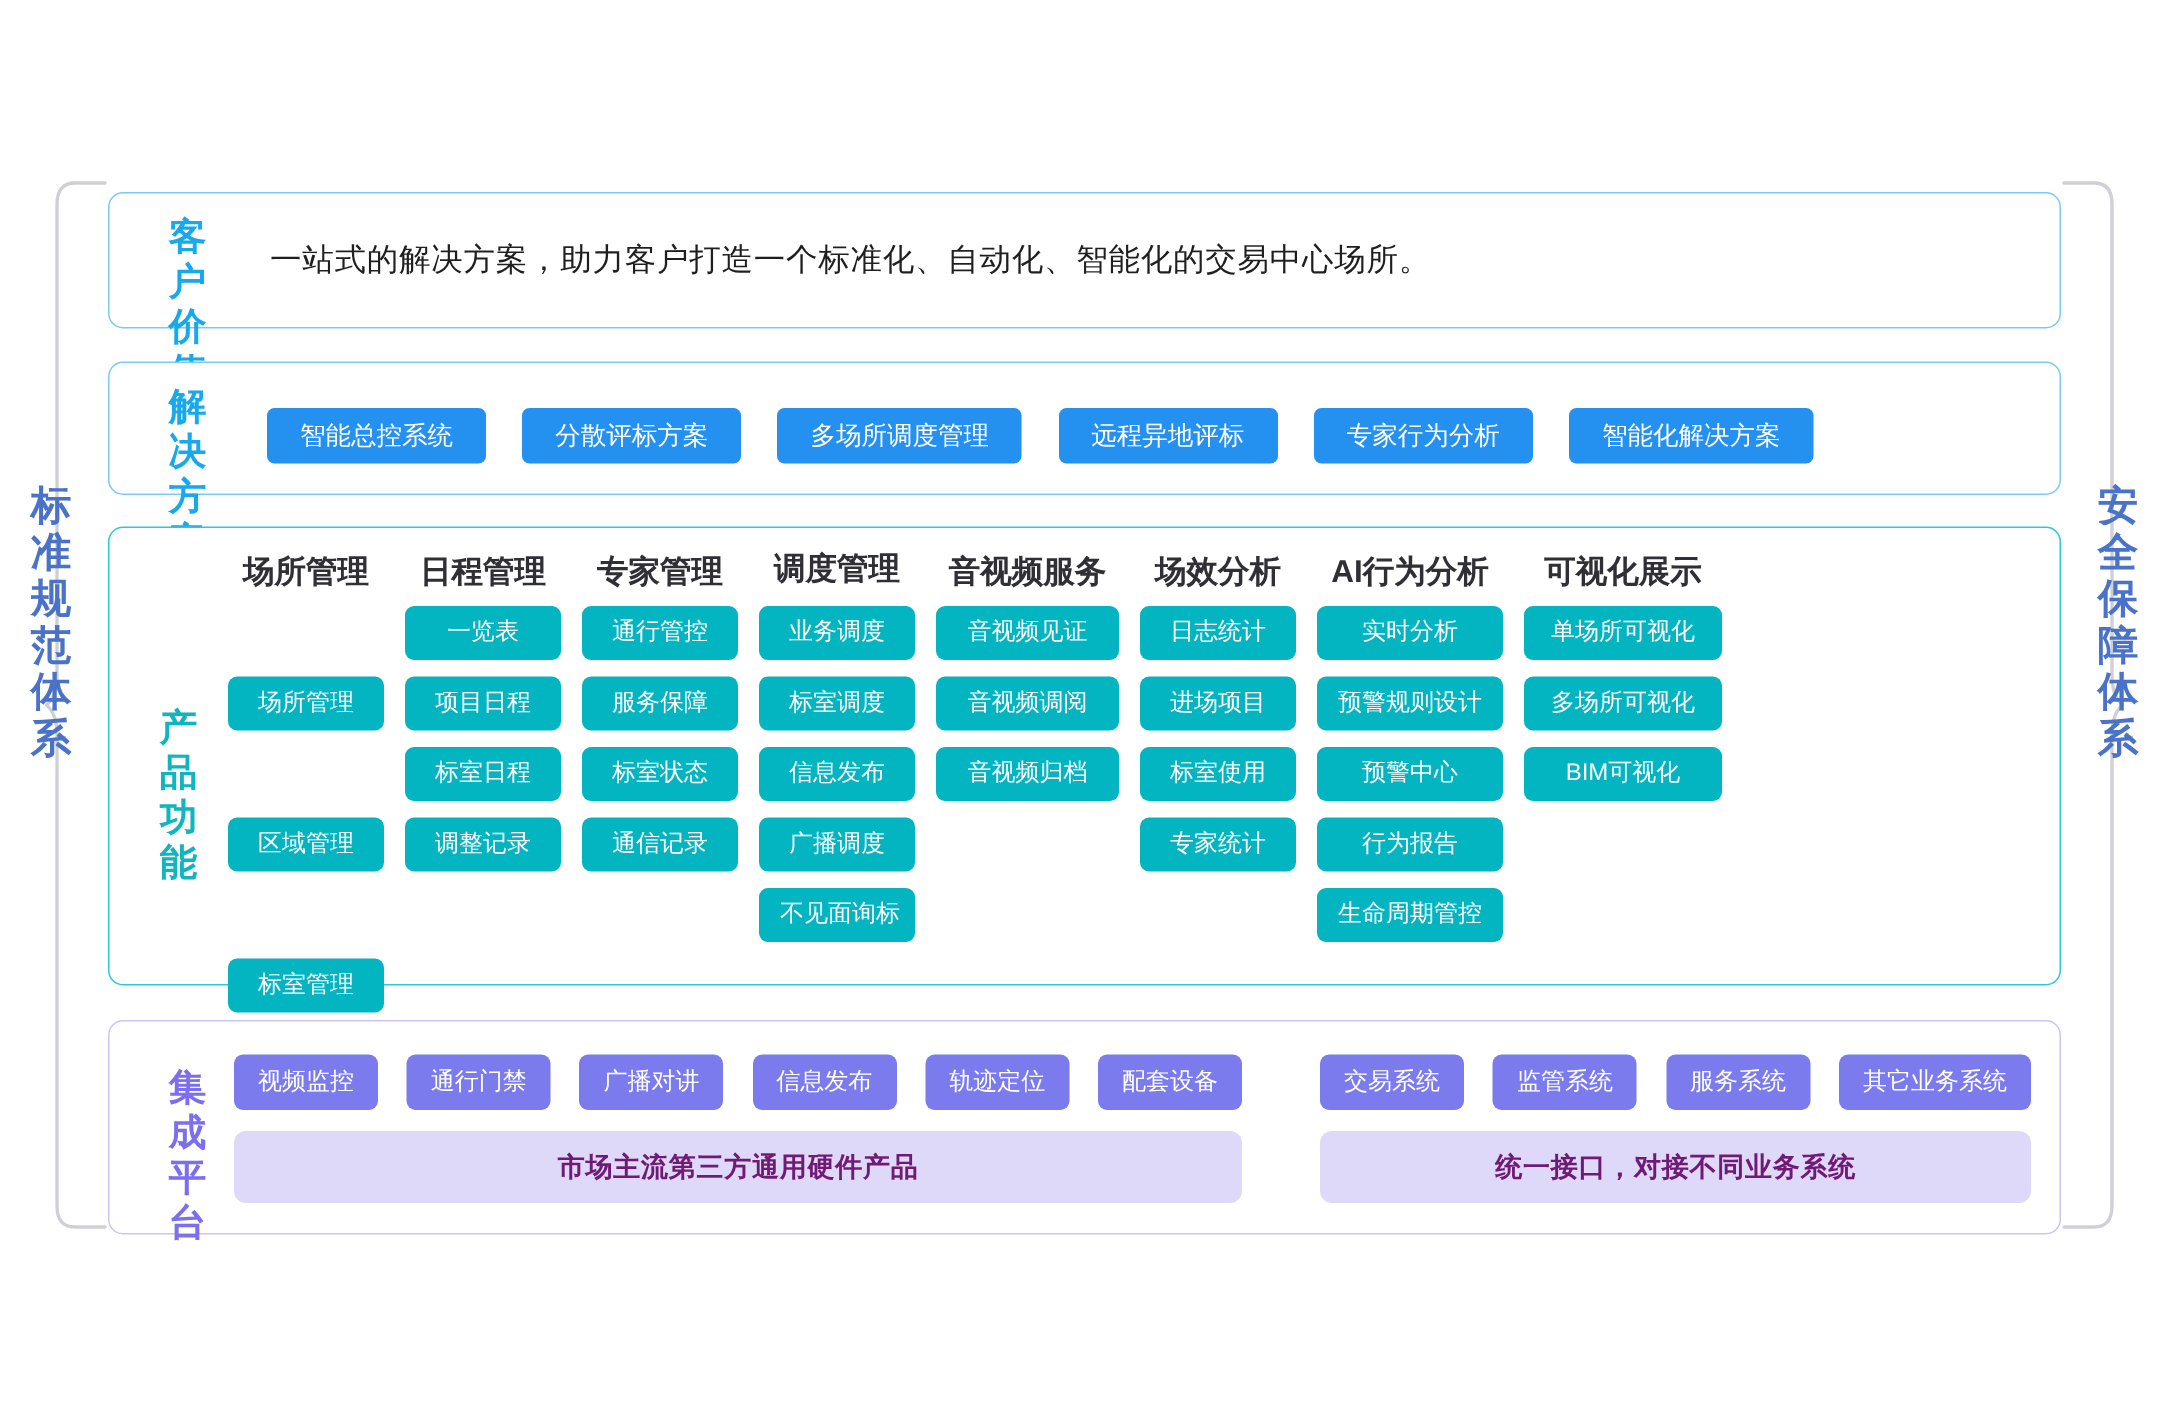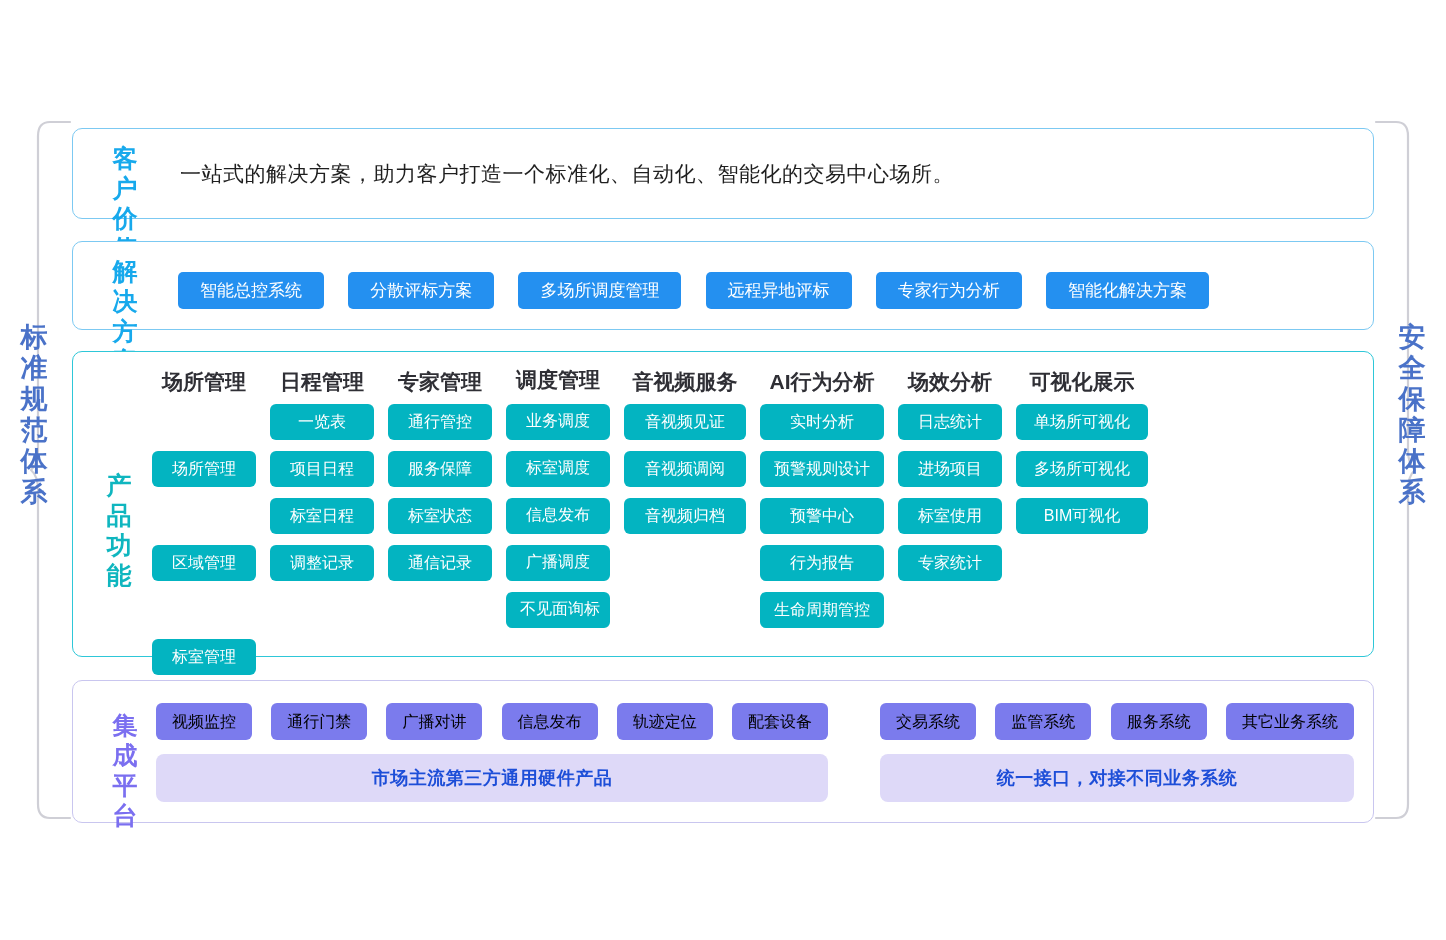--- a/index.html
+++ b/index.html
@@ -88,28 +88,28 @@
 
   
   #integration-wrap{
     position:absolute;left:156px;top:702px;width:1198px;height:100px;
   }
   .int-group{position:absolute;top:0;}
   #int-group-hw{left:0;width:672px;}
   #int-group-sw{left:724px;width:474px;}
   .int-chip-row{display:flex;justify-content:space-between;align-items:center;height:38px;}
   .chip-purple{
-    background:#7b7bed;color:#000000;border-radius:6px;
+    background:#7b7bed;color:#ffffff;border-radius:6px;
     font-size:16px;height:37px;line-height:37px;padding:0 16px;
     white-space:nowrap;text-align:center;
   }
   .int-bar{
     margin-top:14px;background:#ded9f8;border-radius:8px;height:48px;
     display:flex;align-items:center;justify-content:center;
-    color:#1d4ed8;font-weight:bold;font-size:18px;letter-spacing:.5px;
+    color:#701a75;font-weight:bold;font-size:18px;letter-spacing:.5px;
   }
 </style>
 </head>
 <body>
 
 <div id="stage">
 
   <div class="bracket left">
     <svg viewBox="0 0 42 700" preserveAspectRatio="none" aria-hidden="true">
       <path d="M40 2 H20 Q8 2 8 16 V330 Q8 344 1 350 Q8 356 8 370 V684 Q8 698 20 698 H40" fill="none" stroke="#cfcfd6" stroke-width="2.2" stroke-linecap="round" stroke-linejoin="round"></path>
@@ -199,34 +199,34 @@
         <div class="pitem">信息发布</div>
         <div class="pitem">广播调度</div>
         <div class="pitem">不见面询标</div>
       </div>
       <div class="pcol" style="width: 122px;">
         <div class="pcol-title">音视频服务</div>
         <div class="pitem">音视频见证</div>
         <div class="pitem">音视频调阅</div>
         <div class="pitem">音视频归档</div>
       </div>
+      <div class="pcol" style="width: 104px;">
+        <div class="pcol-title">场效分析</div>
+        <div class="pitem">日志统计</div>
+        <div class="pitem">进场项目</div>
+        <div class="pitem">标室使用</div>
+        <div class="pitem">专家统计</div>
+      </div>
       <div class="pcol" style="width: 124px;">
         <div class="pcol-title">AI行为分析</div>
         <div class="pitem">实时分析</div>
         <div class="pitem">预警规则设计</div>
         <div class="pitem">预警中心</div>
         <div class="pitem">行为报告</div>
         <div class="pitem">生命周期管控</div>
-      </div>
-      <div class="pcol" style="width: 104px;">
-        <div class="pcol-title">场效分析</div>
-        <div class="pitem">日志统计</div>
-        <div class="pitem">进场项目</div>
-        <div class="pitem">标室使用</div>
-        <div class="pitem">专家统计</div>
       </div>
       <div class="pcol" style="width: 132px;">
         <div class="pcol-title">可视化展示</div>
         <div class="pitem">单场所可视化</div>
         <div class="pitem">多场所可视化</div>
         <div class="pitem">BIM可视化</div>
       </div>
     </div>
 
   <div class="panel purple" id="panel-integration"></div>

